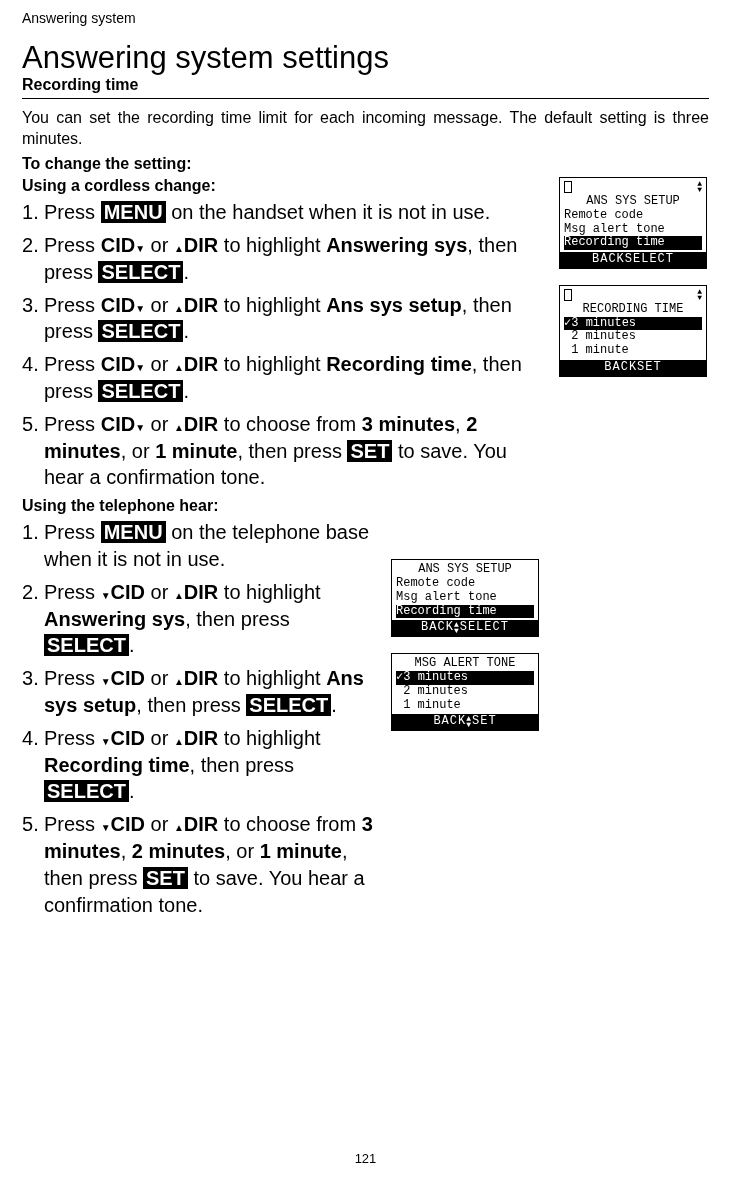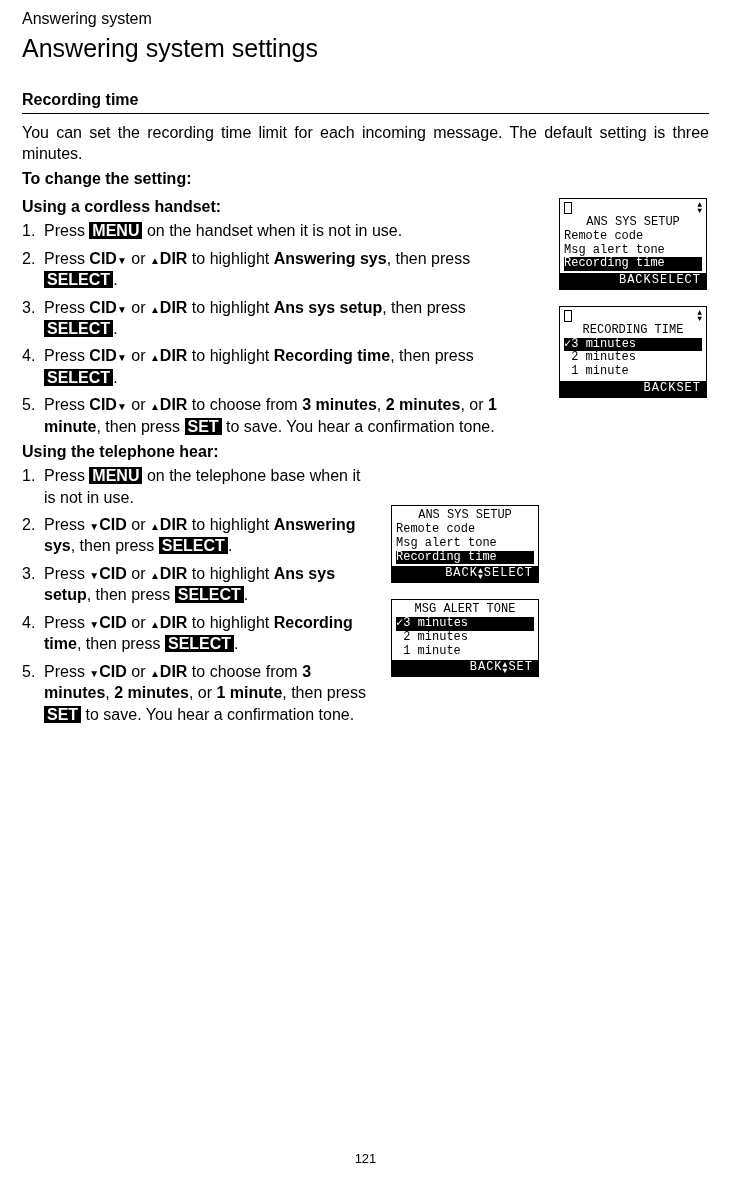--- a/index.html
+++ b/index.html
@@ -10,28 +10,28 @@
     body {
       font-family: "Segoe UI", Tahoma, Geneva, sans-serif;
       width: 731px;
       height: 1194px;
       padding: 10px 22px;
       color: #000;
       background: #fff;
       position: relative;
     }
     .breadcrumb {
-      font-size: 16px;
+      font-size: 14px;
       font-weight: 400;
-      margin-bottom: 6px;
+      margin-bottom: 14px;
     }
     .page-title {
-      font-size: 25px;
+      font-size: 31px;
       font-weight: 300;
-      margin-bottom: 28px;
+      margin-bottom: 0;
     }
     h3.section-heading {
       font-size: 16px;
       font-weight: 700;
       margin-bottom: 4px;
     }
     hr {
       border: none;
       border-top: 1.2px solid #000;
       margin-bottom: 8px;
@@ -39,21 +39,20 @@
     .body-text {
       font-size: 16px;
       line-height: 1.32;
       margin-bottom: 4px;
       text-align: justify;
     }
     .subheading {
       font-size: 16px;
       font-weight: 700;
       margin-top: 6px;
-      margin-bottom: 6px;
     }
     .sub-subheading {
       font-size: 16px;
       font-weight: 700;
       margin-top: 4px;
       margin-bottom: 4px;
     }
     .content-row {
       display: flex;
       align-items: flex-start;
@@ -69,21 +68,21 @@
       gap: 16px;
       padding-top: 4px;
     }
     ol {
       list-style: none;
       counter-reset: step;
       padding-left: 0;
     }
     ol > li {
       counter-increment: step;
-      font-size: 16px;
+      font-size: 20px;
       line-height: 1.34;
       margin-bottom: 6px;
       padding-left: 22px;
       position: relative;
     }
     ol > li::before {
       content: counter(step) ".";
       position: absolute;
       left: 0;
       font-weight: 400;
@@ -118,21 +117,21 @@
       letter-spacing: 0;
     }
     .lcd-hl {
       background: #000;
       color: #fff;
       display: inline-block;
       width: 100%;
     }
     .lcd-soft {
       display: flex;
-      justify-content: flex-end;
+      justify-content: center;
       background: #000;
       color: #fff;
       padding: 1px 5px;
       letter-spacing: 1px;
       font-size: 12px;
     }
     .lcd .check::before {
       content: "\2713";
     }
     .lcd .batt {
@@ -173,21 +172,21 @@
 
 <h3 class="section-heading">Recording time</h3>
 <hr>
 
 <p class="body-text">You can set the recording time limit for each incoming message. The default setting is three minutes.</p>
 
 <p class="subheading">To change the setting:</p>
 
 <div class="content-row">
   <div class="steps">
-    <p class="sub-subheading">Using a cordless handset:</p>
+    <p class="sub-subheading">Using a cordless change:</p>
     <ol>
       <li>
         <span>Press </span><span class="kbd">MENU</span><span> on the handset when it is not in use.</span>
       </li>
       <li>
         <span>Press </span><span class="bold">CID</span><span class="tri-down"></span><span> or </span><span class="tri-up"></span><span class="bold">DIR</span><span> to highlight </span><span class="bold">Answering sys</span><span>, then press </span><span class="kbd">SELECT</span><span>.</span>
       </li>
       <li>
         <span>Press </span><span class="bold">CID</span><span class="tri-down"></span><span> or </span><span class="tri-up"></span><span class="bold">DIR</span><span> to highlight </span><span class="bold">Ans sys setup</span><span>, then press </span><span class="kbd">SELECT</span><span>.</span>
       </li>

